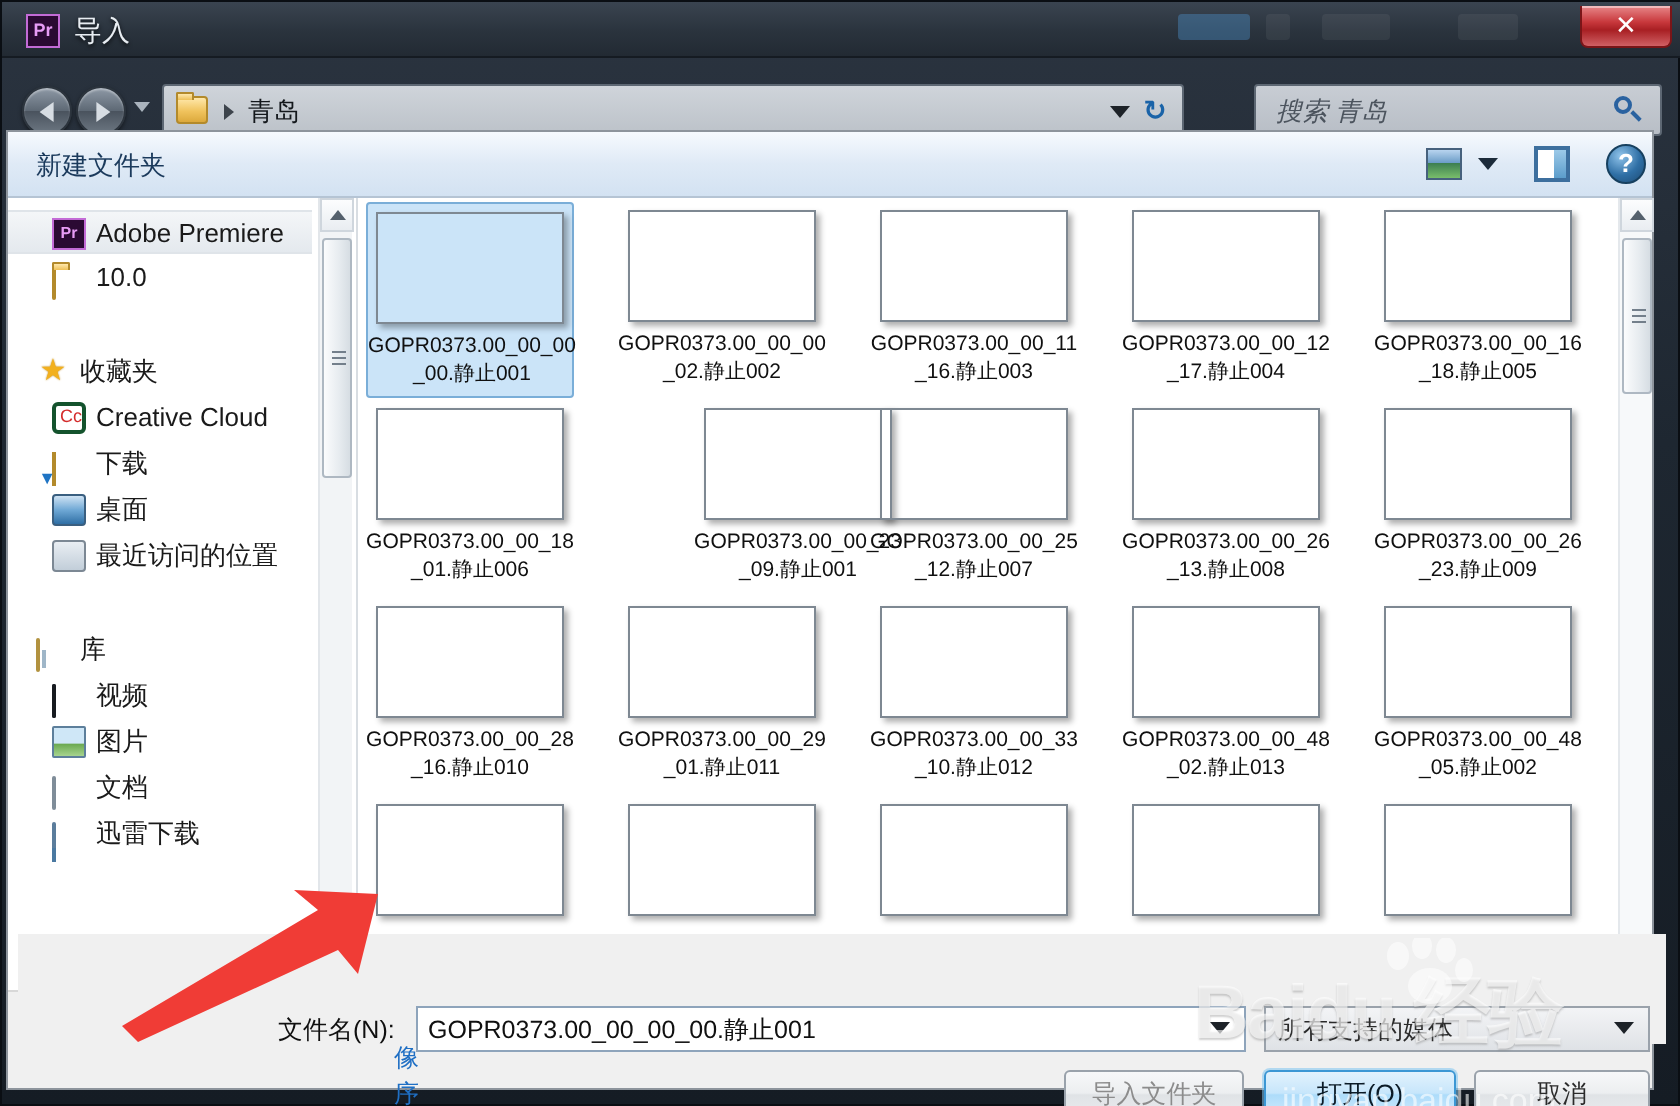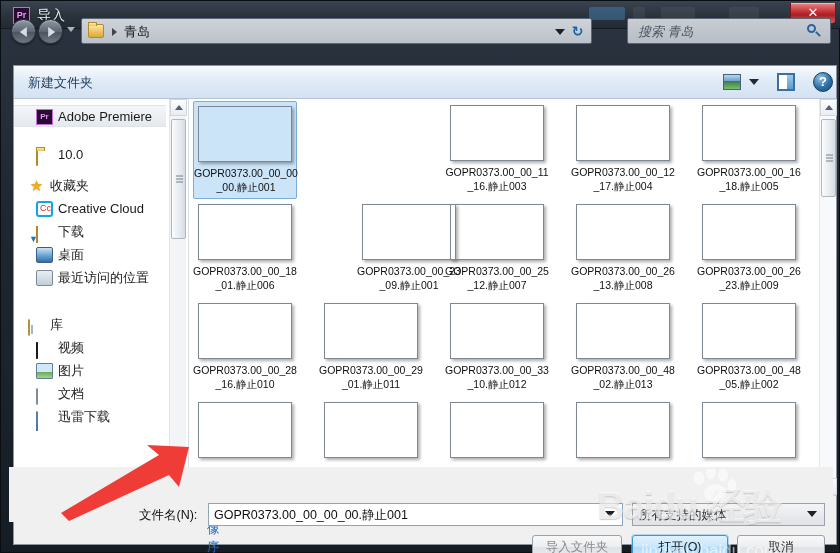--- a/index.html
+++ b/index.html
@@ -53,21 +53,21 @@
     border-radius: 0 0 4px 4px;
     background: linear-gradient(180deg,#e8888a 0%,#c8383c 40%,#a81f23 60%,#d06064 100%);
     border: 1px solid #7a1518; border-top: none;
     color: #fff; font-size: 13px; font-weight: bold;
     text-align: center; line-height: 20px;
     box-shadow: inset 0 1px 0 rgba(255,255,255,0.45);
   }
 
   
   #navbar {
-    position: absolute; left: 0; top: 12px; width: 820px; height: 36px;
+    position: absolute; left: 0; top: 36px; width: 820px; height: 36px;
   }
   .nav-btn {
     position: absolute; top: 6px; width: 25px; height: 25px; border-radius: 50%;
     background: linear-gradient(180deg,#8e99a6 0%,#5d6874 50%,#4a535e 51%,#6d7883 100%);
     border: 1px solid #2c343d;
     box-shadow: inset 0 1px 1px rgba(255,255,255,0.35), 0 1px 2px rgba(0,0,0,0.5);
   }
   #nav-back { left: 10px; }
   #nav-fwd  { left: 37px; }
   .nav-arrow {
@@ -137,21 +137,21 @@
     position: absolute; left: 1px; top: 1px; width: 9px; height: 9px;
     border: 2px solid #2a62a0; border-radius: 50%;
   }
   #search-icon .handle {
     position: absolute; left: 9px; top: 10px; width: 6px; height: 2px;
     background: #2a62a0; transform: rotate(45deg);
   }
 
   
   #client {
-    position: absolute; left: 12px; top: 64px;
+    position: absolute; left: 2px; top: 64px;
     width: 824px; height: 480px;
     background: #ffffff;
     border: 1px solid #8d949c;
   }
 
   
   #toolbar {
     position: absolute; left: 0; top: 0; width: 822px; height: 33px;
     background: linear-gradient(180deg,#f6fafe 0%,#dfeaf6 50%,#d3e2f2 100%);
     border-bottom: 1px solid #b5c4d4;
@@ -211,21 +211,21 @@
     background: #2b0a33; border: 1px solid #c36bd6;
     color: #e79cf5; font-size: 8px; font-weight: bold;
     text-align: center; line-height: 14px;
     font-family: "Liberation Sans", sans-serif;
   }
   .ico-star {
     color: #f2b01e; font-size: 15px; line-height: 15px; text-align: center;
     text-shadow: 0 0 1px #b9810d;
   }
   .ico-cc {
-    border-radius: 3px; border: 2px solid #0ea5e9;
+    border-radius: 3px; border: 2px solid #14532d;
     color: #d42b2b; font-size: 9px; text-align: right; line-height: 11px;
   }
   .ico-dl {
     background: linear-gradient(180deg,#ffe8ab 0%,#f0c35d 55%,#dca93c 100%);
     border: 1px solid #b38a2b; position: relative;
   }
   .ico-dl::after {
     content: "▼"; position: absolute; right: -1px; bottom: -2px;
     color: #1f74c4; font-size: 9px; line-height: 9px;
   }
@@ -577,21 +577,21 @@
       <div id="tb-view-caret"></div>
       <div id="tb-pane-icon"></div>
       <div id="tb-help-icon">?</div>
     </div>
 
     <div id="sidebar">
         <div class="sb-item selected" style="top: 6px;">
           <span class="sb-ico ico-pr">Pr</span>
           <span class="sb-label">Adobe Premiere</span>
         </div>
-        <div class="sb-item" style="top: 29px; margin-top: 16px;">
+        <div class="sb-item" style="top: 29px;">
           <span class="sb-ico"><span class="folder-shape"></span></span>
           <span class="sb-label">10.0</span>
         </div>
         <div class="sb-item header" style="top: 76px;">
           <span class="sb-ico ico-star">★</span>
           <span class="sb-label">收藏夹</span>
         </div>
         <div class="sb-item" style="top: 99px;">
           <span class="sb-ico ico-cc">Cc</span>
           <span class="sb-label">Creative Cloud</span>
@@ -630,20 +630,24 @@
           <span class="tri"></span>
         </div>
     </div>
 
     <div id="filepane">
       <div id="grid">
           <div class="cell selected" style="left: 4px; top: 2px;">
             <div class="thumb"><span class="sc-boat"></span></div>
             <div class="caption">GOPR0373.00_00_00_00.静止001</div>
           </div>
+          <div class="cell" style="left: 130px; top: 2px;">
+            <div class="thumb"><span class="sc-boat"></span></div>
+            <div class="caption">GOPR0373.00_00_00_02.静止002</div>
+          </div>
           <div class="cell" style="left: 256px; top: 2px;">
             <div class="thumb"><span class="sc-city"></span></div>
             <div class="caption">GOPR0373.00_00_11_16.静止003</div>
           </div>
           <div class="cell" style="left: 382px; top: 2px;">
             <div class="thumb"><span class="sc-sky"></span></div>
             <div class="caption">GOPR0373.00_00_12_17.静止004</div>
           </div>
           <div class="cell" style="left: 508px; top: 2px;">
             <div class="thumb"><span class="sc-sky"></span></div>

